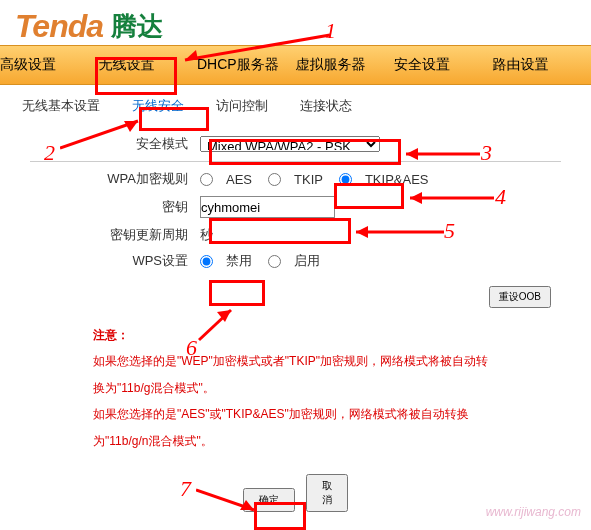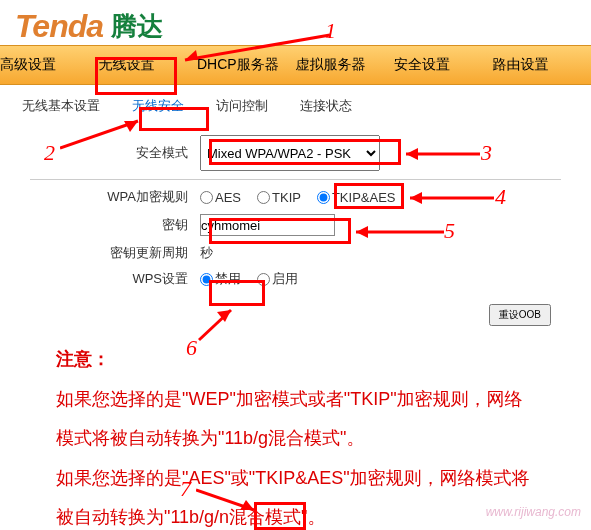--- a/index.html
+++ b/index.html
@@ -14,30 +14,30 @@
     
     .sub-nav { display: flex; padding: 10px 18px; gap: 24px; }
     .sub-nav-item { color: #333; cursor: pointer; padding: 2px 4px; }
     .sub-nav-item.active { color: #0066cc; }
     
     .form-area { padding: 0 10px; }
     .form-row { display: flex; align-items: center; margin: 8px 0; }
     .form-label { width: 190px; text-align: right; padding-right: 12px; font-size: 13px; }
     .form-field { display: flex; align-items: center; gap: 6px; }
     
-    select { font-size: 13px; padding: 1px 2px; height: 36px; }
+    select { font-size: 13px; padding: 1px 2px; height: 16px; }
     input[type=text] { font-size: 13px; padding: 2px 0; height: 22px; border: 1px solid #888; }
     
     .radio-group { display: flex; align-items: center; gap: 4px; }
-    .radio-group label { display: flex; align-items: center; gap: 2px; margin-right: 12px; }
+    .radio-group label { display: flex; align-items: center; gap: 13px; margin-right: 12px; }
     
     .btn-row { text-align: right; padding: 8px 30px 4px 0; }
     button { font-size: 10px; padding: 2px 8px; cursor: pointer; }
     
-    .notice { padding: 10px 56px; color: #d00; font-size: 18px; line-height: 2.2; }
+    .notice { padding: 10px 93px; color: #d00; font-size: 12px; line-height: 2.2; }
     .notice-title { font-weight: bold; }
     
     .bottom-btns { text-align: center; padding: 10px 0; }
     .bottom-btns button { padding: 3px 14px; margin: 0 4px; }
     
     .watermark { position: absolute; right: 10px; top: 505px; color: #e8b8d0; font-size: 12px; font-style: italic; font-family: Arial; }
     
     
     .ann-box { position: absolute; border: 3px solid #f00; pointer-events: none; }
     .ann-num { position: absolute; color: #f00; font-size: 22px; font-family: "Times New Roman", serif; font-style: italic; }

